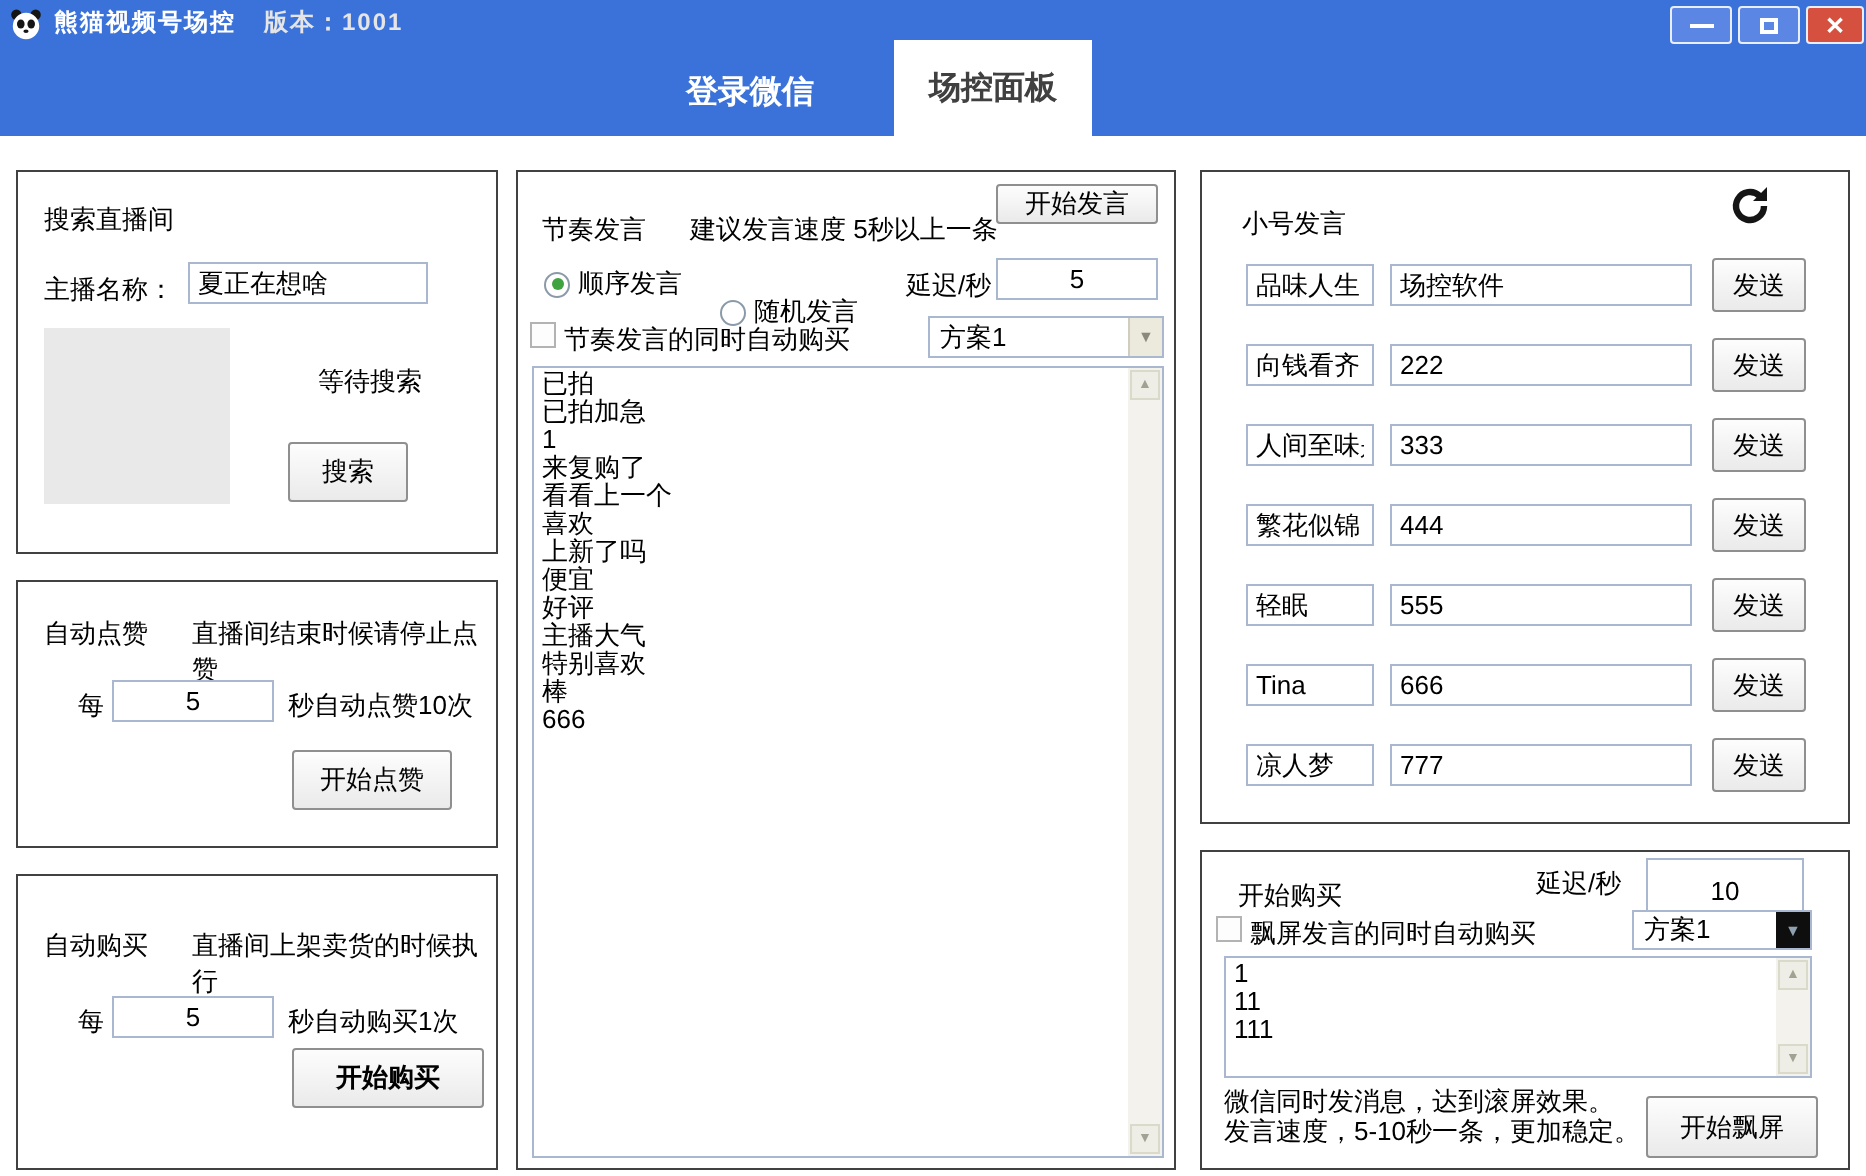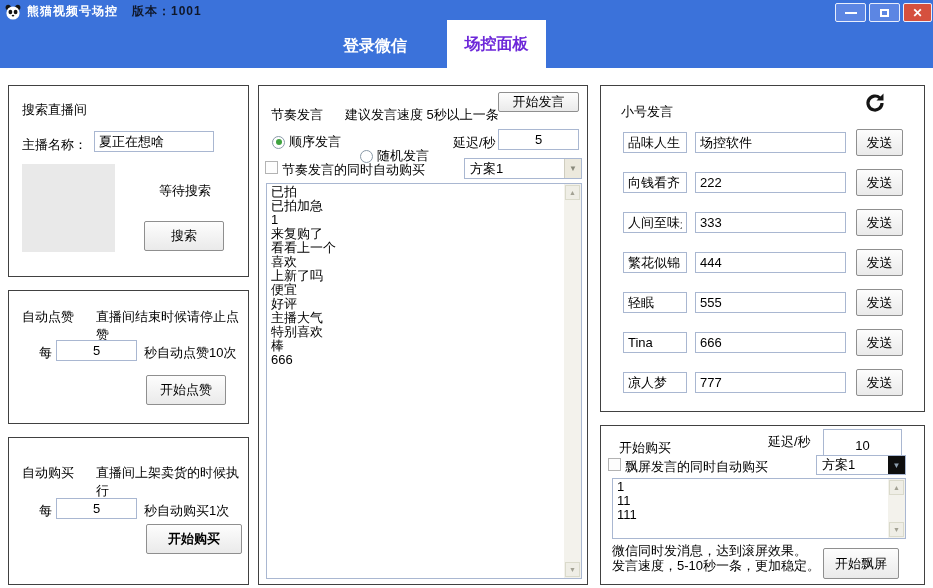--- a/index.html
+++ b/index.html
@@ -4,32 +4,32 @@
 <style>
   * { box-sizing: border-box; margin: 0; padding: 0; }
   html,body { background:#ffffff; }
   body { font-family: "Liberation Sans", sans-serif; }
   .app { position:relative; width:933px; height:588px; background:#ffffff; overflow:hidden; }
 
   
   .header { position:absolute; left:0; top:0; width:933px; height:68px; background:#3b72da; }
   .titlebar { position:absolute; left:5px; top:3px; display:flex; align-items:center; gap:6px; }
   .app-title { color:#fff; font-size:12px; font-weight:bold; letter-spacing:1px; }
-  .app-version { color:#0f172a; font-size:12px; font-weight:bold; margin-left:8px; letter-spacing:1px; }
+  .app-version { color:#e5e5e5; font-size:12px; font-weight:bold; margin-left:8px; letter-spacing:1px; }
   .winbtns { position:absolute; right:1px; top:3px; display:flex; gap:3px; }
   .winbtn { width:31px; height:19px; border:1px solid #e8eefc; border-radius:2px;
             display:flex; align-items:center; justify-content:center; cursor:pointer; }
   .winbtn.min,.winbtn.max { background:#5c86e3; }
   .winbtn.close { background:#d5503e; width:29px; color:#fff; font-size:12px; font-weight:bold; }
   .minbar { width:12px; height:2px; background:#fff; }
   .maxsq { width:9px; height:8px; border:2px solid #fff; }
 
   .tab-login { position:absolute; left:343px; top:36px; color:#fff; font-size:16px; font-weight:bold; cursor:pointer; }
   .tab-panel { position:absolute; left:447px; top:20px; width:99px; height:48px; background:#ffffff;
-               color:#6d28d9; font-size:16px; font-weight:bold; display:flex; align-items:center; justify-content:center; cursor:pointer; }
+               color:#404040; font-size:16px; font-weight:bold; display:flex; align-items:center; justify-content:center; cursor:pointer; }
   .expiry { position:absolute; left:617px; top:41px; color:#fff; font-size:13px; }
 
   
   .panel { position:absolute; background:#fff; border:1px solid #414141; }
   .ptitle { position:absolute; font-size:13px; color:#000; }
   .hint { font-size:13px; color:#000; }
   .lbl { position:absolute; font-size:13px; color:#000; }
 
   .tbox { border:1px solid #a9b7d1; background:#fff; font-size:13px; color:#000;
           font-family:"Liberation Sans",sans-serif; padding:1px 4px; outline:none; }
@@ -108,21 +108,21 @@
     <div class="tab-login">登录微信</div>
     <div class="tab-panel">场控面板</div>
   </div>
 
   <div class="panel" id="p-search">
     <div class="ptitle" style="left:13px; top:15px;">搜索直播间</div>
     <div class="lbl" style="left:13px; top:50px;">主播名称：</div>
     <input class="tbox" style="position: absolute; left: 85px; top: 45px; width: 120px; height: 21px;" value="夏正在想啥">
     <div class="preview"></div>
     <div class="lbl" style="left:150px; top:96px;">等待搜索</div>
-    <button class="btn" style="position:absolute; left:135px; top:135px; width:80px; height:30px;">搜索</button>
+    <button class="btn" style="position:absolute; left:135px; top:135px; width:60px; height:30px;">搜索</button>
   </div>
 
   <div class="panel" style="left:8px; top:290px; width:241px; height:134px;">
     <div class="ptitle" style="left:13px; top:17px;">自动点赞</div>
     <div class="lbl hint" style="left:87px; top:17px;">直播间结束时候请停止点赞</div>
     <div class="lbl" style="left:30px; top:53px;">每</div>
     <input class="tbox center" style="position: absolute; left: 47px; top: 49px; width: 81px; height: 21px;" value="5">
     <div class="lbl" style="left:135px; top:53px;">秒自动点赞10次</div>
     <button class="btn" style="position:absolute; left:137px; top:84px; width:80px; height:30px;">开始点赞</button>
   </div>
@@ -245,16 +245,16 @@
 11
 111</pre>
       <div class="vscroll">
         <div class="sarrow up">▲</div>
         <div class="sarrow down">▼</div>
       </div>
     </div>
 
     <div class="note" style="left:11px; top:117px;">微信同时发消息，达到滚屏效果。</div>
     <div class="note" style="left:11px; top:132px;">发言速度，5-10秒一条，更加稳定。</div>
-    <button class="btn" style="position:absolute; left:222px; top:122px; width:76px; height:31px;">开始飘屏</button>
+    <button class="btn" style="position:absolute; left:222px; top:122px; width:86px; height:31px;">开始飘屏</button>
   </div>
 
 </div>
 
 </body></html>

